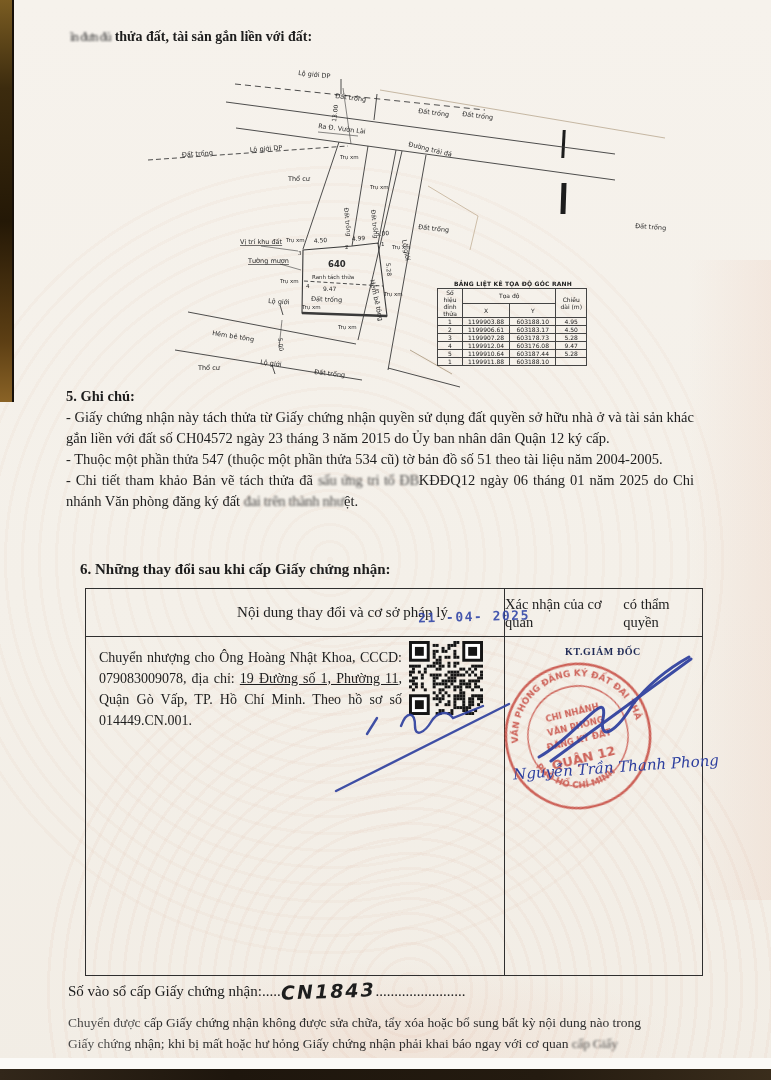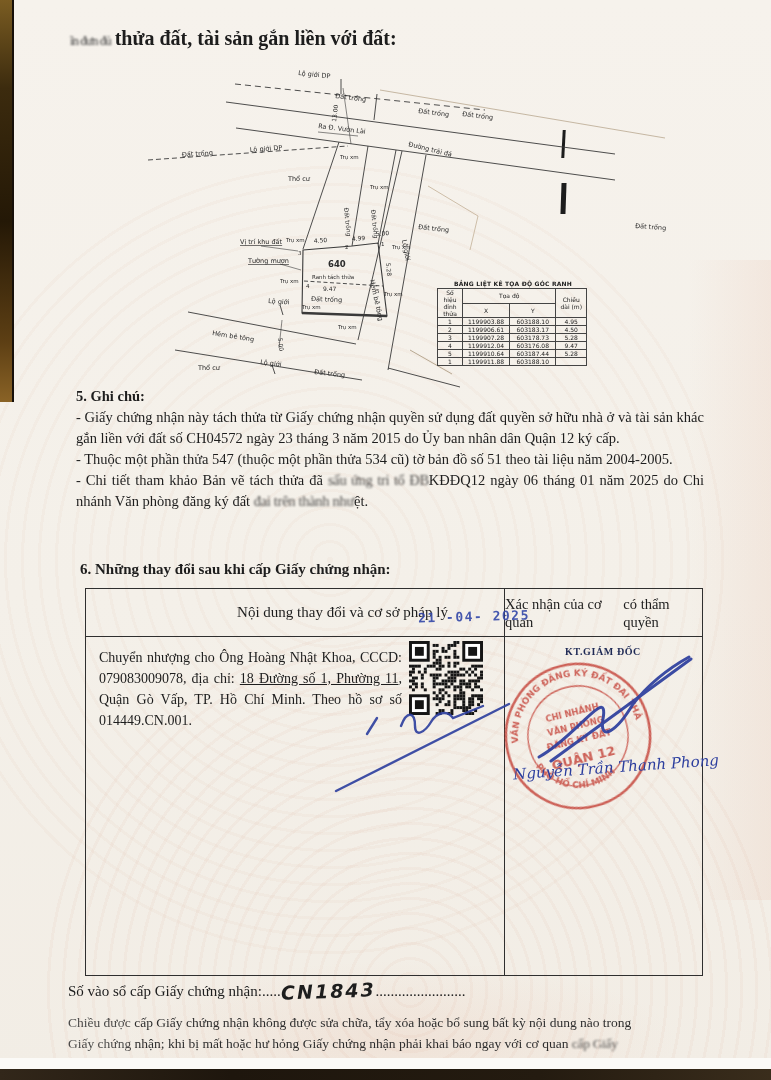--- a/index.html
+++ b/index.html
@@ -21,31 +21,31 @@
   .edge-left{left:0;top:0;width:12px;height:402px;
        background:linear-gradient(180deg,#7a5c22 0%,#3c2b0e 22%,#241806 55%,#5d3f14 85%,#8a6326 100%);
        border-right:2px solid #17100a;}
   .edge-bottom-light{left:0;top:1058px;width:771px;height:13px;background:#fbfaf7;}
   .edge-bottom{left:0;top:1069px;width:771px;height:11px;
        background:linear-gradient(90deg,#32271a,#1e160d 30%,#241b10 70%,#3a2d1c);}
   .artifact{background:#1c1c1c;}
   
   .title-line{left:70px;top:27px;white-space:nowrap;}
   .title-smudge{font-size:13px;color:#3a3a3a;filter:blur(.8px);letter-spacing:-1px;}
-  .title-main{font-size:20px;font-weight:700;}
+  .title-main{font-size:14px;font-weight:700;}
   
   svg.map text{font-family:"DejaVu Sans",sans-serif;fill:#2b2b2b;}
   
   .coord-wrap{left:437px;top:280px;width:152px;font-family:"DejaVu Sans",sans-serif;color:#222;}
   .coord-title{font-size:6px;font-weight:700;text-align:center;letter-spacing:.2px;margin-bottom:1px;white-space:nowrap;}
   table.coord{border-collapse:collapse;width:150px;}
   table.coord th,table.coord td{border:.5px solid #444;font-size:6px;font-weight:400;
        padding:0 1px;text-align:center;line-height:7px;}
   
-  .sec5{left:76px;top:386px;width:628px;font-size:14.5px;line-height:21px;text-align:justify;}
+  .sec5{left:66px;top:386px;width:628px;font-size:14.5px;line-height:21px;text-align:justify;}
   .sec5 .head{font-weight:700;}
   .sec5 p{margin:0;}
   .smudge{filter:blur(1.1px);opacity:.8;letter-spacing:-.3px;}
   .smudge-soft{filter:blur(.7px);opacity:.85;}
   
   .sec6-head{left:80px;top:561px;font-size:15px;font-weight:700;}
   .s6table{left:85px;top:588px;width:616px;height:386px;border:1.6px solid #2f2f2f;
        display:grid;grid-template-columns:419px 1fr;grid-template-rows:48px 1fr;}
   .cell{position:relative;}
   .cell.hl{border-right:1.4px solid #2f2f2f;border-bottom:1.4px solid #2f2f2f;
@@ -230,21 +230,21 @@
   <div class="abs s6table">
     <div class="cell hl">
       <span>Nội dung thay đổi và cơ sở pháp lý</span>
       <span class="abs date-stamp">21 -04- 2025</span>
     </div>
     <div class="cell hr">
       <span>Xác nhận của cơ quan</span>
       <span>có thẩm quyền</span>
     </div>
     <div class="cell bl">
-      <div class="abs entry"><span>Chuyển nhượng cho Ông Hoàng Nhật Khoa, CCCD: 079083009078, địa chỉ: </span><span class="ul">18 Đường số 1, Phường 11</span><span>, Quận Gò Vấp, TP. Hồ Chí Minh. Theo hồ sơ số 014449.CN.001.</span></div>
+      <div class="abs entry"><span>Chuyển nhượng cho Ông Hoàng Nhật Khoa, CCCD: 079083009078, địa chỉ: </span><span class="ul">19 Đường số 1, Phường 11</span><span>, Quận Gò Vấp, TP. Hồ Chí Minh. Theo hồ sơ số 014449.CN.001.</span></div>
       <svg class="abs" style="left:323px;top:4px;" width="74" height="74" viewBox="0 0 78 78">
           <rect x="46.800000000000004" y="0" width="3.12" height="3.12" fill="#151515"></rect>
           <rect x="49.92" y="0" width="3.12" height="3.12" fill="#151515"></rect>
           <rect x="24.96" y="3.12" width="3.12" height="3.12" fill="#151515"></rect>
           <rect x="28.080000000000002" y="3.12" width="3.12" height="3.12" fill="#151515"></rect>
           <rect x="40.56" y="3.12" width="3.12" height="3.12" fill="#151515"></rect>
           <rect x="43.68" y="3.12" width="3.12" height="3.12" fill="#151515"></rect>
           <rect x="46.800000000000004" y="3.12" width="3.12" height="3.12" fill="#151515"></rect>
           <rect x="34.32" y="6.24" width="3.12" height="3.12" fill="#151515"></rect>
           <rect x="40.56" y="6.24" width="3.12" height="3.12" fill="#151515"></rect>
@@ -483,17 +483,17 @@
       </svg>
       <div class="abs sig-name">Nguyễn Trần Thanh Phong</div>
     </div>
   </div>
 
   <div class="abs so-line">
     <span>Số vào sổ cấp Giấy chứng nhận:.....</span><span class="cn-hand">CN1843</span><span>........................</span>
   </div>
 
   <div class="abs note">
-    <div><span class="smudge-soft">Chiều được</span><span> cấp Giấy chứng nhận không được sửa chữa, tẩy xóa hoặc bổ sung bất kỳ nội dung nào trong</span></div>
+    <div><span class="smudge-soft">Chuyển được</span><span> cấp Giấy chứng nhận không được sửa chữa, tẩy xóa hoặc bổ sung bất kỳ nội dung nào trong</span></div>
     <div><span class="smudge-soft">Giấy chứng</span><span> nhận; khi bị mất hoặc hư hỏng Giấy chứng nhận phải khai báo ngay với cơ quan </span><span class="smudge">cấp Giấy</span></div>
   </div>
 
 </div>
 
 </body></html>

